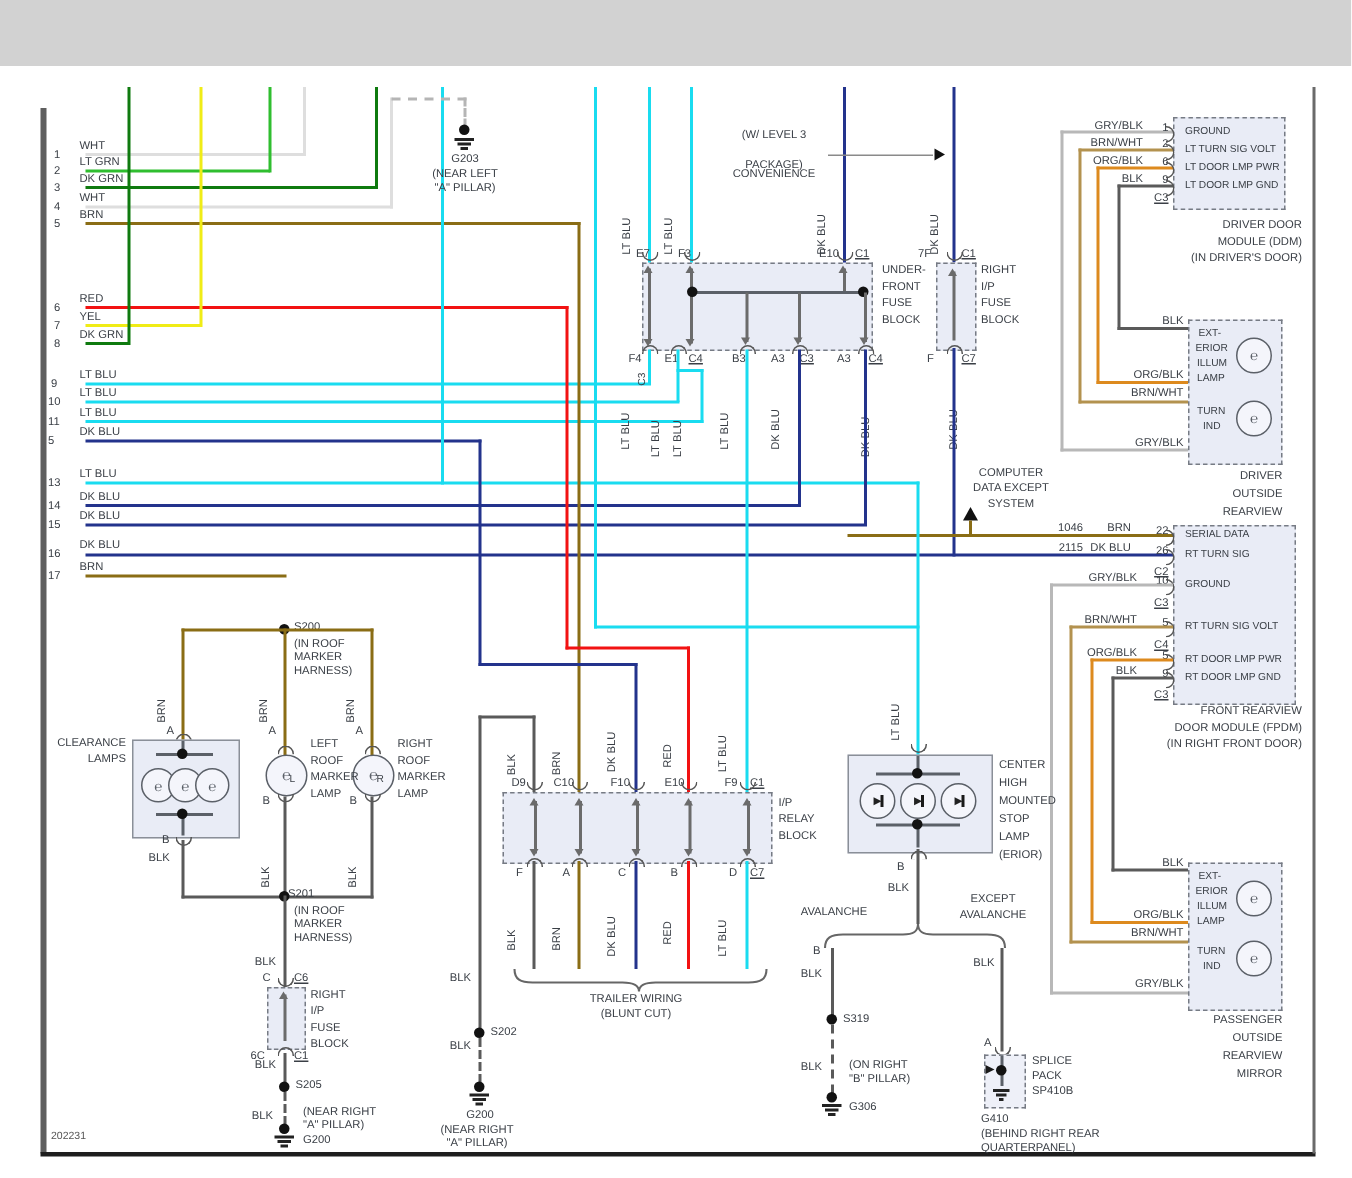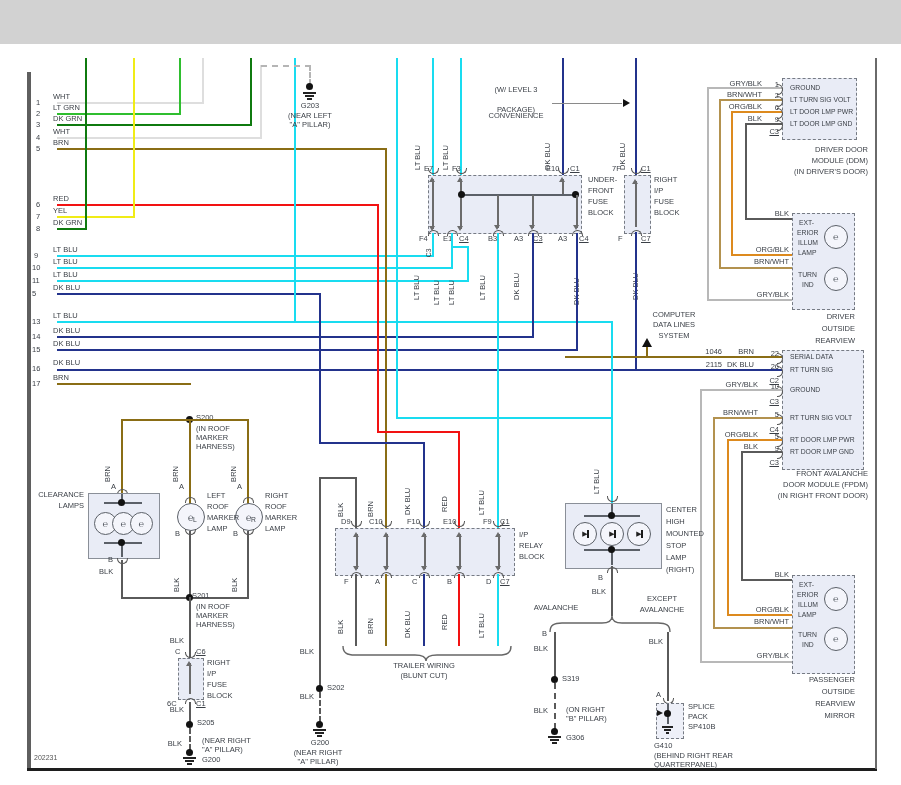--- a/index.html
+++ b/index.html
@@ -266,21 +266,21 @@
   <div class="lb sm" style="left:802px;top:281px">IND</div>
   <div class="bulb" style="left:824px;top:267px;width:22px;height:22px;font-size:9px">
       <span>℮</span>
     </div>
   <div class="lb ra" style="left:855px;top:313px">DRIVER</div>
   <div class="lb ra" style="left:855px;top:325px">OUTSIDE</div>
   <div class="lb ra" style="left:855px;top:337px">REARVIEW</div>
   <div class="lb ra" style="left:855px;top:349px">MIRROR</div>
 
   <div class="lb ctr" style="left:674px;top:311px">COMPUTER</div>
-  <div class="lb ctr" style="left:674px;top:321px">DATA LINES</div>
+  <div class="lb ctr" style="left:674px;top:321px">DATA EXCEPT</div>
   <div class="lb ctr" style="left:674px;top:332px">SYSTEM</div>
   <div class="tri-up" style="left:642px;top:338px"></div>
   <div class="w c-brn" style="left:646px;top:347px;width:2px;height:10px"></div>
   <div class="w c-brn" style="left:565px;top:356px;width:217px;height:2px"></div>
   <div class="lb ra" style="left:722px;top:348px">1046</div>
   <div class="lb ra" style="left:754px;top:348px">BRN</div>
   <div class="lb ra" style="left:779px;top:350px">22</div>
   <div class="lb ra" style="left:722px;top:361px">2115</div>
   <div class="lb ra" style="left:754px;top:361px">DK BLU</div>
   <div class="lb ra" style="left:779px;top:363px">26</div>
@@ -303,21 +303,21 @@
   <div class="lb ra" style="left:758px;top:443px">BLK</div>
   <div class="lb ra" style="left:779px;top:445px">9</div>
   <div class="lb sm" style="left:790px;top:448px">RT DOOR LMP GND</div>
   <div class="lb u ra" style="left:779px;top:459px">C3</div>
   <div class="cupl" style="left:777px;top:353px"></div>
   <div class="cupl" style="left:777px;top:366px"></div>
   <div class="cupl" style="left:777px;top:386px"></div>
   <div class="cupl" style="left:777px;top:414px"></div>
   <div class="cupl" style="left:777px;top:436px"></div>
   <div class="cupl" style="left:777px;top:448px"></div>
-  <div class="lb ra" style="left:868px;top:470px">FRONT AVALANCHE</div>
+  <div class="lb ra" style="left:868px;top:470px">FRONT REARVIEW</div>
   <div class="lb ra" style="left:868px;top:481px">DOOR MODULE (FPDM)</div>
   <div class="lb ra" style="left:868px;top:492px">(IN RIGHT FRONT DOOR)</div>
 
   <div class="w c-gry" style="left:700px;top:389px;width:82px;height:2px"></div>
   <div class="w c-gry" style="left:700px;top:389px;width:2px;height:274px"></div>
   <div class="w c-gry" style="left:700px;top:661px;width:92px;height:2px"></div>
   <div class="w c-brnwht" style="left:713px;top:417px;width:69px;height:2px"></div>
   <div class="w c-brnwht" style="left:713px;top:417px;width:2px;height:212px"></div>
   <div class="w c-brnwht" style="left:713px;top:627px;width:79px;height:2px"></div>
   <div class="w c-org" style="left:727px;top:439px;width:55px;height:2px"></div>
@@ -448,21 +448,21 @@
       <span>▶</span>
       <span class="ledbar" style="left:13px;top:7px"></span>
     </div>
   <div class="cup" style="left:607px;top:496px"></div>
   <div class="cap" style="left:607px;top:567px"></div>
   <div class="lb" style="left:666px;top:506px">CENTER</div>
   <div class="lb" style="left:666px;top:518px">HIGH</div>
   <div class="lb" style="left:666px;top:530px">MOUNTED</div>
   <div class="lb" style="left:666px;top:542px">STOP</div>
   <div class="lb" style="left:666px;top:554px">LAMP</div>
-  <div class="lb" style="left:666px;top:566px">(RIGHT)</div>
+  <div class="lb" style="left:666px;top:566px">(ERIOR)</div>
   <div class="lb" style="left:598px;top:574px">B</div>
   <div class="w c-blk" style="left:611px;top:566px;width:2px;height:50px"></div>
   <div class="lb ra" style="left:606px;top:588px">BLK</div>
 
   <svg class="brace" style="left:548px;top:614px" width="124" height="18" viewBox="0 0 124 18">
     <path d="M2,18 C2,11 6,9 14,9 L54,9 C61,9 64,7 64,2 C64,7 67,9 74,9 L110,9 C118,9 122,11 122,18" fill="none" stroke="#666" stroke-width="1.4"></path>
   </svg>
   <div class="lb ctr" style="left:556px;top:604px">AVALANCHE</div>
   <div class="lb ctr" style="left:662px;top:595px">EXCEPT</div>
   <div class="lb ctr" style="left:662px;top:606px">AVALANCHE</div>

